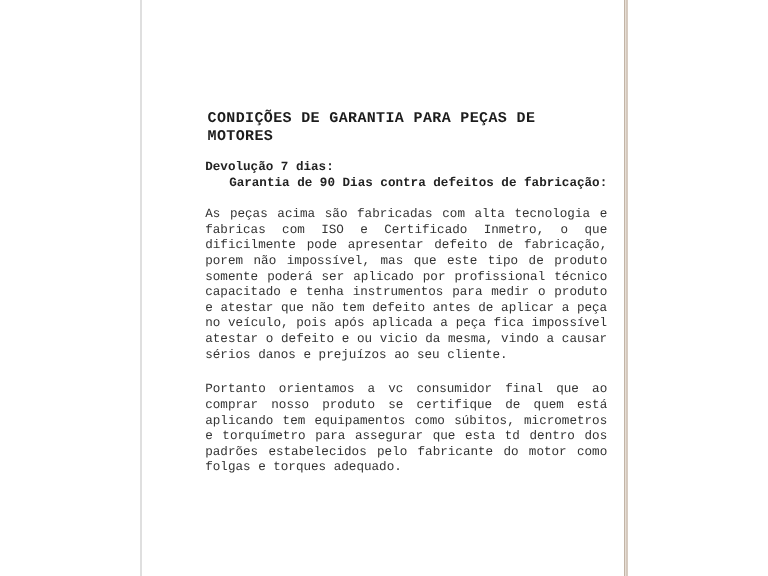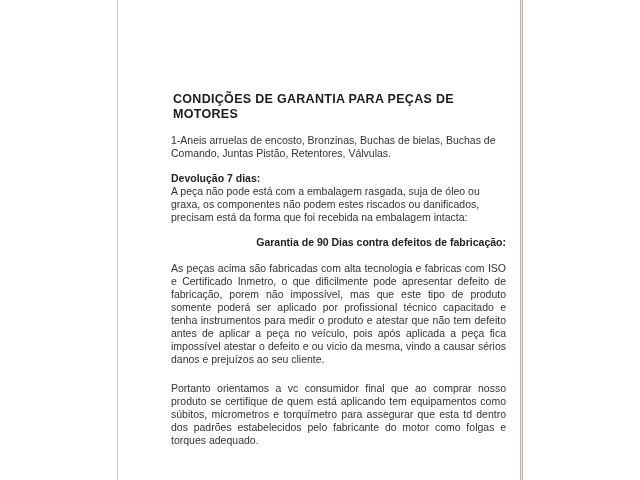--- a/index.html
+++ b/index.html
@@ -8,21 +8,21 @@
     width: 640px;
     height: 480px;
     background: #ffffff;
     overflow: hidden;
   }
   .canvas {
     position: relative;
     width: 612px;
     height: 480px;
     background: #ffffff;
-    font-family: Liberation Sans, sans-serif;
+    font-family: Liberation Mono, monospace;
   }
   .rule-left {
     position: absolute;
     left: 117px;
     top: 0;
     width: 1px;
     height: 480px;
     background: #cbcbcb;
   }
   .rule-right {
@@ -76,26 +76,24 @@
 
 <div class="canvas">
 
   <div class="rule-left"></div>
   <div class="rule-right"></div>
 
   <div class="content">
 
     <h1 class="doc-title">CONDIÇÕES DE GARANTIA PARA PEÇAS DE MOTORES</h1>
 
-    <p>1-Aneis arruelas de encosto, Bronzinas, Buchas de bielas, Buchas de Comando, Juntas Pistão, Retentores, Válvulas.</p>
 
 
     <p class="heading">Devolução 7 dias:</p>
 
-    <p>A peça não pode está com a embalagem rasgada, suja de óleo ou graxa, os componentes não podem estes riscados ou danificados, precisam está da forma que foi recebida na embalagem intacta:</p>
 
     <p class="heading gap-after">Garantia de 90 Dias contra defeitos de fabricação:</p>
 
     <p class="just no-gap">As peças acima são fabricadas com alta tecnologia e fabricas com ISO e Certificado Inmetro, o que dificilmente pode apresentar defeito de fabricação, porem não impossível, mas que este tipo de produto somente poderá ser aplicado por profissional técnico capacitado e tenha instrumentos para medir o produto e atestar que não tem defeito antes de aplicar a peça no veículo, pois após aplicada a peça fica impossível atestar o defeito e ou vicio da mesma, vindo a causar sérios danos e prejuízos ao seu cliente.</p>
 
     <p class="just">Portanto orientamos a vc consumidor final que ao comprar nosso produto se certifique de quem está aplicando tem equipamentos como súbitos, micrometros e torquímetro para assegurar que esta td dentro dos padrões estabelecidos pelo fabricante do motor como folgas e torques adequado.</p>
 
   </div>
 </div>
 

